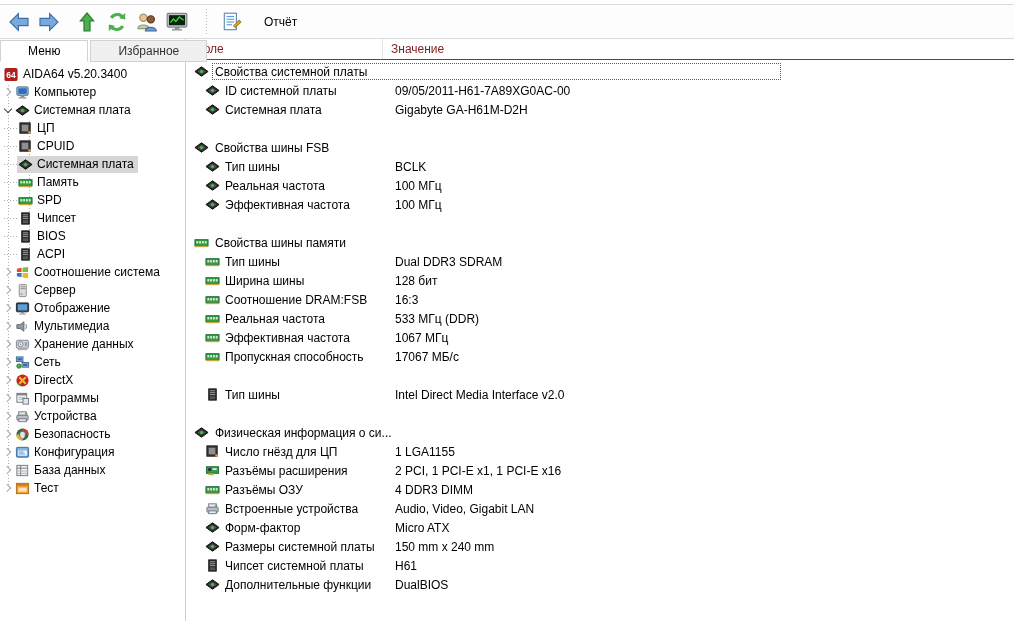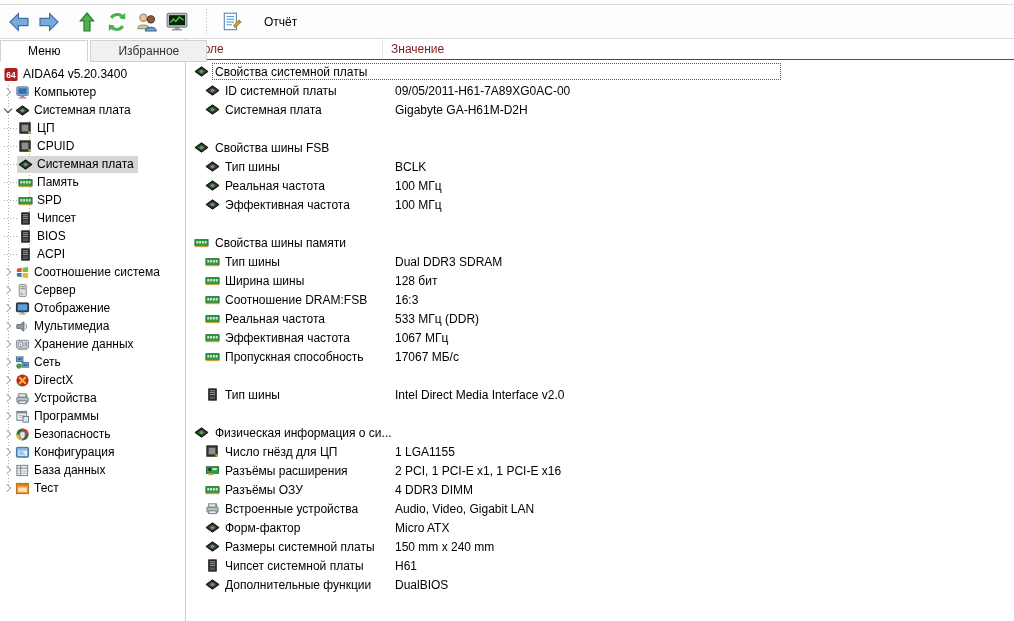--- a/index.html
+++ b/index.html
@@ -402,42 +402,42 @@
                 </svg>
               </span>
               <span class="lbl">DirectX</span>
             </span>
           </div>
           <div class="trow lvl1">
             <span class="exp"></span>
             <span class="inner">
               <span class="ic">
                 <svg viewBox="0 0 16 16">
-                  <rect x="2" y="6.5" width="12" height="5.5" rx="1" fill="#b9bfc6" stroke="#6f777f"></rect>
-                  <rect x="4" y="3" width="8" height="3.5" fill="#e8ebee" stroke="#6f777f"></rect>
-                  <rect x="4" y="10.5" width="8" height="3" fill="#e8ebee" stroke="#6f777f"></rect>
-                  <circle cx="12" cy="5" r="1.2" fill="#48b14c"></circle>
-                </svg>
-              </span>
-              <span class="lbl">Устройства</span>
-            </span>
-          </div>
-          <div class="trow lvl1">
-            <span class="exp"></span>
-            <span class="inner">
-              <span class="ic">
-                <svg viewBox="0 0 16 16">
                   <rect x="2" y="2.5" width="10.5" height="9.5" fill="#f2f4f6" stroke="#6f777f"></rect>
                   <rect x="2" y="2.5" width="10.5" height="2.2" fill="#7a8694"></rect>
                   <rect x="3.8" y="6.3" width="6.8" height="1" fill="#aab2ba"></rect>
                   <rect x="3.8" y="8.3" width="6.8" height="1" fill="#aab2ba"></rect>
                   <rect x="8.5" y="8" width="6" height="6" fill="#dfe5ea" stroke="#6f777f"></rect>
                 </svg>
               </span>
               <span class="lbl">Программы</span>
+            </span>
+          </div>
+          <div class="trow lvl1">
+            <span class="exp"></span>
+            <span class="inner">
+              <span class="ic">
+                <svg viewBox="0 0 16 16">
+                  <rect x="2" y="6.5" width="12" height="5.5" rx="1" fill="#b9bfc6" stroke="#6f777f"></rect>
+                  <rect x="4" y="3" width="8" height="3.5" fill="#e8ebee" stroke="#6f777f"></rect>
+                  <rect x="4" y="10.5" width="8" height="3" fill="#e8ebee" stroke="#6f777f"></rect>
+                  <circle cx="12" cy="5" r="1.2" fill="#48b14c"></circle>
+                </svg>
+              </span>
+              <span class="lbl">Устройства</span>
             </span>
           </div>
           <div class="trow lvl1">
             <span class="exp"></span>
             <span class="inner">
               <span class="ic">
                 <svg viewBox="0 0 16 16">
                   <circle cx="8" cy="8" r="6.5" fill="#2f6f3f"></circle>
                   <path d="M8 1.5 A6.5 6.5 0 0 1 14.5 8 L8 8 Z" fill="#d23a2e"></path>
                   <path d="M1.5 8 A6.5 6.5 0 0 0 8 14.5 L8 8 Z" fill="#f0b52e"></path>

